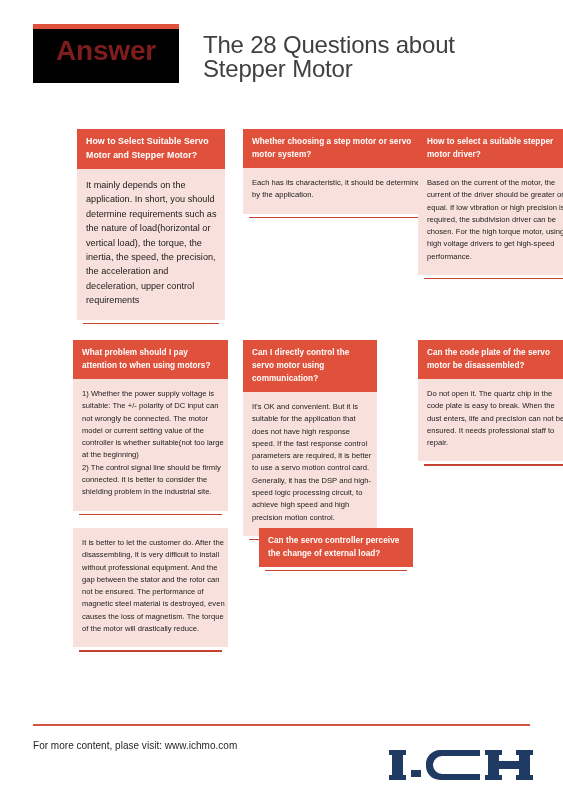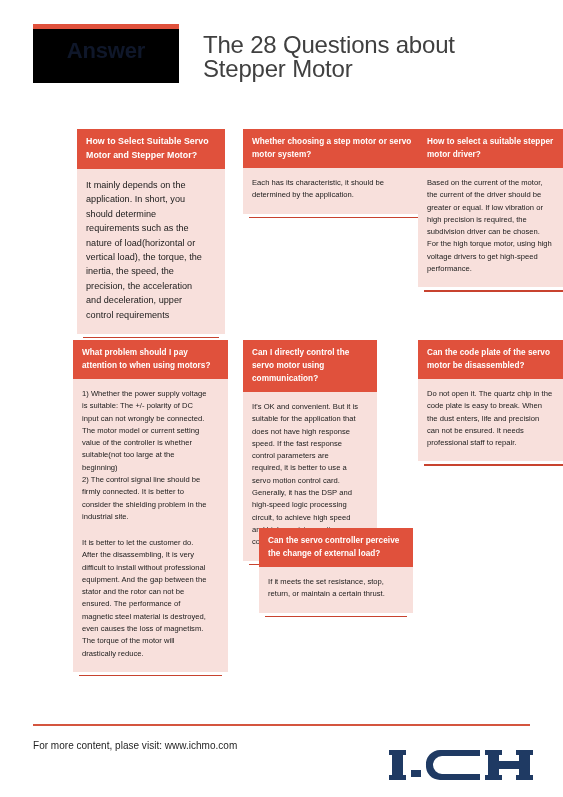--- a/index.html
+++ b/index.html
@@ -54,22 +54,22 @@
     background: #000000;
   }
   .answer-badge .badge-label {
     position: absolute;
     left: 0;
     top: 0;
     width: 146px;
     height: 54px;
     line-height: 54px;
     text-align: center;
-    color: #0f172a;
-    font-size: 22px;
+    color: #7f1d1d;
+    font-size: 28px;
     font-weight: bold;
     letter-spacing: -0.2px;
     font-family: "Liberation Sans", sans-serif;
   }
   .header-title {
     position: absolute;
     left: 203px;
     top: 33px;
     width: 340px;
     color: #404040;
@@ -100,21 +100,21 @@
     line-height: 13px;
     padding: 6px 9px 7px 9px;
     box-sizing: border-box;
     letter-spacing: 0.05px;
   }
   .card-body {
     background: #F8E0DC;
     color: #1a1a1a;
     font-size: 7.6px;
     line-height: 12.3px;
-    padding: 9px 18px 12px 9px;
+    padding: 9px 3px 12px 9px;
     box-sizing: border-box;
     letter-spacing: 0.02px;
   }
   .card-rule {
     height: 1.4px;
     background: #C8432F;
     margin: 3px 6px 0 6px;
   }
 
   
@@ -221,21 +221,20 @@
       <div class="card-rule"></div>
     </div>
 
     <div class="card" id="card-7">
       <div class="card-body">It is better to let the customer do. After the disassembling, It is very difficult to install without professional equipment. And the gap between the stator and the rotor can not be ensured. The performance of magnetic steel material is destroyed, even causes the loss of magnetism. The torque of the motor will drastically reduce.</div>
       <div class="card-rule"></div>
     </div>
 
     <div class="card" id="card-8">
       <div class="card-header">Can the servo controller perceive the change of external load?</div>
-      <div class="card-body">If it meets the set resistance, stop, return, or maintain a certain thrust.</div>
       <div class="card-rule"></div>
     </div>
 
   </div>
 
   <div class="footer-rule"></div>
   <div class="footer-text">For more content, plase visit: www.ichmo.com</div>
 
   <div class="footer-logo">
     <svg width="147" height="46" viewBox="0 0 147 46">

